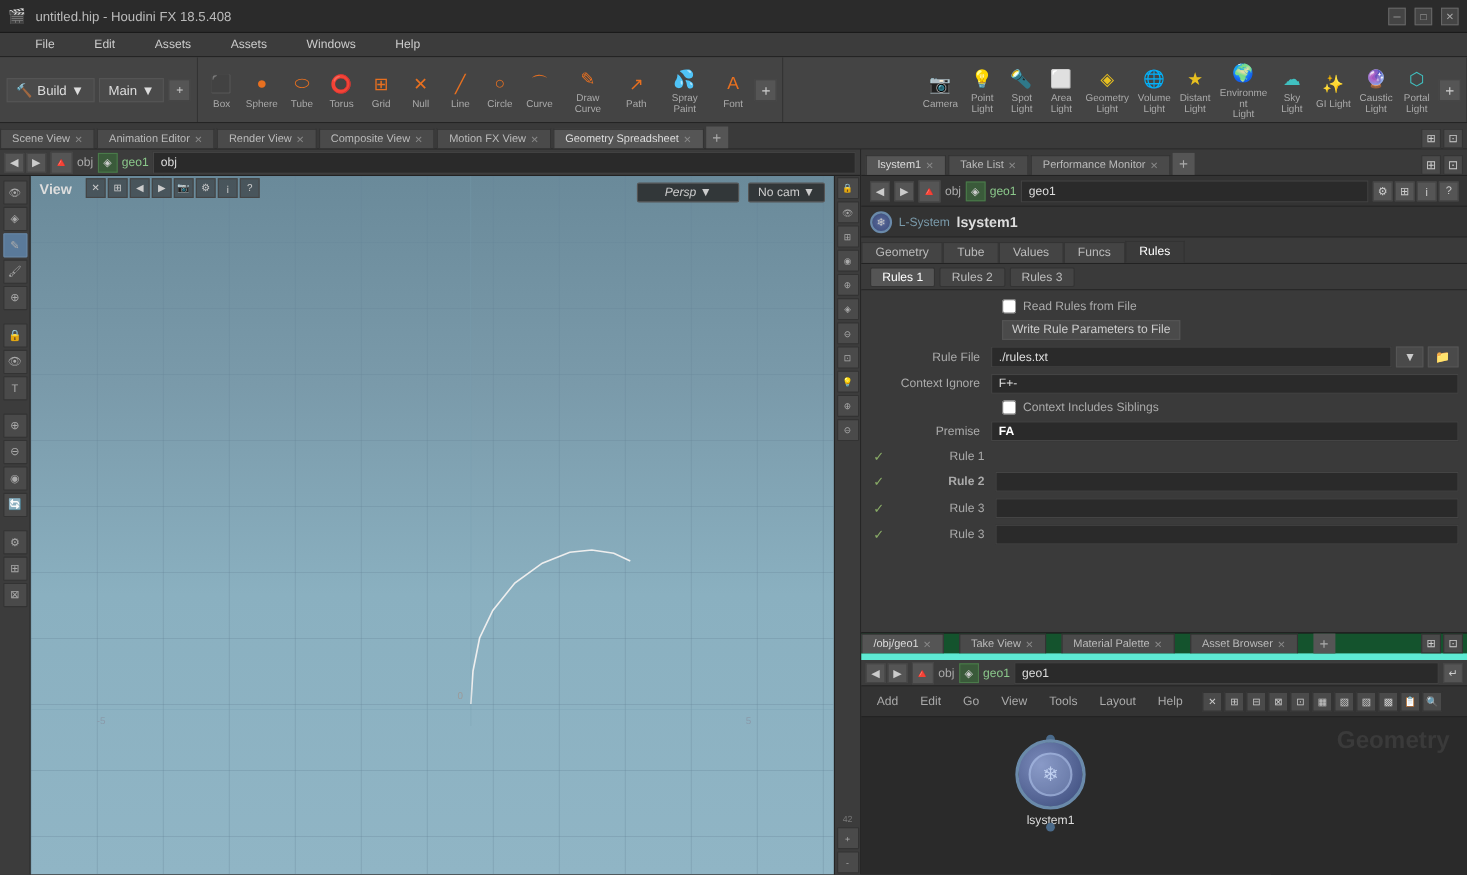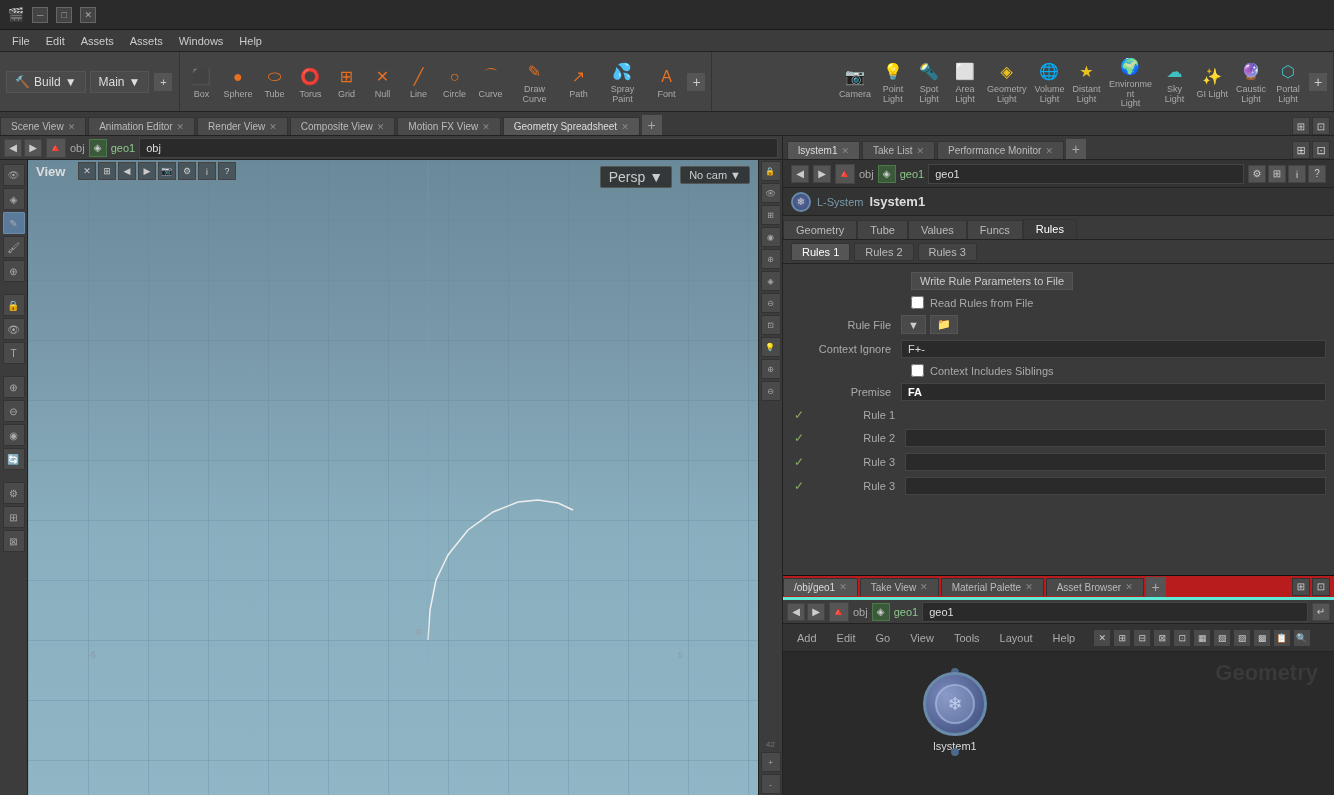--- a/index.html
+++ b/index.html
@@ -5,21 +5,21 @@
     * { box-sizing: border-box; margin: 0; padding: 0; }
     body { font-family: Arial, sans-serif; font-size: 11px; background: #3a3a3a; color: #ccc; overflow: hidden; width: 1334px; height: 795px; }
     
     
     #titlebar { height: 30px; background: #2b2b2b; display: flex; align-items: center; padding: 0 8px; border-bottom: 1px solid #1a1a1a; }
     #titlebar .win-controls { display: flex; gap: 8px; }
     #titlebar .win-btn { width: 16px; height: 16px; border: 1px solid #666; background: #444; cursor: pointer; font-size: 9px; display: flex; align-items: center; justify-content: center; color: #aaa; }
 
     
     #menubar { height: 22px; background: #3c3c3c; display: flex; align-items: center; padding: 0 4px; border-bottom: 1px solid #222; }
-    .menu-item { padding: 2px 8px; cursor: pointer; color: #ccc; font-size: 11px; }
+    .menu-item { padding: 2px 8px; cursor: pointer; color: #ccc; font-size: 11px; margin-left: 20px; }
 
     
     .tab-bar { height: 24px; background: #3a3a3a; display: flex; align-items: flex-end; border-bottom: 1px solid #222; overflow: hidden; }
     .tab { padding: 3px 10px; background: #4a4a4a; border: 1px solid #333; border-bottom: none; cursor: pointer; font-size: 10px; color: #bbb; margin-right: 2px; display: flex; align-items: center; gap: 4px; }
     .tab.active { background: #555; color: #ddd; }
     .tab .close-btn { font-size: 9px; color: #888; cursor: pointer; }
     .tab-add { width: 20px; height: 20px; background: #555; border: none; color: #aaa; cursor: pointer; font-size: 14px; display: flex; align-items: center; justify-content: center; }
 
     
     #viewport-panel { width: 782px; display: flex; flex-direction: column; }
@@ -64,21 +64,21 @@
     .prop-value-bold { font-weight: bold; color: #fff; }
     .prop-checkbox { margin-right: 6px; }
     .prop-checkbox-label { color: #aaa; font-size: 11px; }
     .prop-btn { background: #4a4a4a; border: 1px solid #555; color: #ccc; padding: 2px 8px; cursor: pointer; font-size: 11px; }
     .file-input-row { display: flex; gap: 4px; }
     .file-input { flex: 1; background: #2a2a2a; border: 1px solid #444; color: #ddd; padding: 2px 6px; font-size: 11px; }
     .file-btn { background: #4a4a4a; border: 1px solid #555; color: #ccc; padding: 2px 6px; cursor: pointer; font-size: 11px; }
 
     
     #network-panel { height: 220px; background: #2a2a2a; border-top: 1px solid #111; display: flex; flex-direction: column; }
-    #network-tab-bar { height: 24px; background: #b91c1c; display: flex; align-items: center; border-bottom: 3px solid #5eead4; overflow: hidden; }
+    #network-tab-bar { height: 24px; background: #14532d; display: flex; align-items: center; border-bottom: 6px solid #5eead4; overflow: hidden; gap: 12px; }
     #network-content { flex: 1; position: relative; overflow: hidden; }
     
     
     .network-node { position: absolute; display: flex; flex-direction: column; align-items: center; cursor: pointer; }
     .node-label { color: #ddd; font-size: 11px; margin-top: 4px; text-align: center; }
     .network-label { position: absolute; top: 8px; right: 16px; font-size: 18px; color: #555; font-weight: bold; }
     
     
     #network-toolbar { height: 28px; background: #333; display: flex; align-items: center; padding: 0 8px; border-bottom: 1px solid #222; gap: 8px; }
     .net-tool { color: #aaa; font-size: 11px; cursor: pointer; padding: 2px 6px; }
@@ -119,20 +119,21 @@
     
     ::-webkit-scrollbar { width: 8px; height: 8px; }
     ::-webkit-scrollbar-track { background: #2a2a2a; }
     ::-webkit-scrollbar-thumb { background: #555; border-radius: 2px; }
   </style>
 </head>
 <body>
 
 <div id="titlebar">
   <span style="font-size:13px; margin-right:8px; color:#888;">🎬</span>
+  <span style="flex:1; color:#bbb; font-size:12px;">untitled.hip - Houdini FX 18.5.408</span>
   <div class="win-controls">
     <div class="win-btn">─</div>
     <div class="win-btn">□</div>
     <div class="win-btn">✕</div>
   </div>
 </div>
 
 <div id="menubar">
   <span class="menu-item">File</span>
   <span class="menu-item">Edit</span>
@@ -345,21 +346,21 @@
           <div style="width:18px;height:18px;background:rgba(50,50,50,0.6);border:1px solid #444;display:flex;align-items:center;justify-content:center;cursor:pointer;font-size:9px;">✕</div>
           <div style="width:18px;height:18px;background:rgba(50,50,50,0.6);border:1px solid #444;display:flex;align-items:center;justify-content:center;cursor:pointer;font-size:9px;">⊞</div>
           <div style="width:18px;height:18px;background:rgba(50,50,50,0.6);border:1px solid #444;display:flex;align-items:center;justify-content:center;cursor:pointer;font-size:9px;">◀</div>
           <div style="width:18px;height:18px;background:rgba(50,50,50,0.6);border:1px solid #444;display:flex;align-items:center;justify-content:center;cursor:pointer;font-size:9px;">▶</div>
           <div style="width:18px;height:18px;background:rgba(50,50,50,0.6);border:1px solid #444;display:flex;align-items:center;justify-content:center;cursor:pointer;font-size:9px;">📷</div>
           <div style="width:18px;height:18px;background:rgba(50,50,50,0.6);border:1px solid #444;display:flex;align-items:center;justify-content:center;cursor:pointer;font-size:9px;">⚙</div>
           <div style="width:18px;height:18px;background:rgba(50,50,50,0.6);border:1px solid #444;display:flex;align-items:center;justify-content:center;cursor:pointer;font-size:9px;">ℹ</div>
           <div style="width:18px;height:18px;background:rgba(50,50,50,0.6);border:1px solid #444;display:flex;align-items:center;justify-content:center;cursor:pointer;font-size:9px;">?</div>
         </div>
 
-        <div style="position:absolute;top:6px;right:86px;background:rgba(40,40,40,0.85);border:1px solid #555;padding:2px 8px;cursor:pointer;font-size:14px;color:#ccc;border-radius:2px;z-index:10;">
+        <div style="position:absolute;top:6px;right:86px;background:rgba(40,40,40,0.85);border:1px solid #555;padding:2px 24px;cursor:pointer;font-size:11px;color:#ccc;border-radius:2px;z-index:10;font-style:italic;">
           <span>Persp</span> ▼
         </div>
         <div style="position:absolute;top:6px;right:8px;background:rgba(40,40,40,0.85);border:1px solid #555;padding:2px 8px;cursor:pointer;font-size:11px;color:#ccc;border-radius:2px;z-index:10;">
           <span>No cam</span> ▼
         </div>
 
         <div id="viewport">
           <div class="grid-overlay"></div>
 
           <svg style="position:absolute;inset:0;width:100%;height:100%;">
@@ -477,31 +478,32 @@
           <span>Rules 2</span>
         </div>
         <div class="rules-tab">
           <span>Rules 3</span>
         </div>
       </div>
 
       <div id="properties-content">
 
         <div class="prop-checkbox-row">
-          <button class="prop-btn">Write Rule Parameters to File</button>
-        </div>
-
-        <div class="prop-checkbox-row">
           <input type="checkbox" class="prop-checkbox" style="">
           <span class="prop-checkbox-label">Read Rules from File</span>
+        </div>
+
+        <div class="prop-checkbox-row">
+          <button class="prop-btn">Write Rule Parameters to File</button>
         </div>
 
         <div class="prop-row">
           <span class="prop-label">Rule File</span>
           <div class="file-input-row" style="flex:1;">
+            <input type="text" class="file-input" value="./rules.txt" style="">
             <button class="file-btn">▼</button>
             <button class="file-btn">📁</button>
           </div>
         </div>
 
         <div class="prop-row">
           <span class="prop-label">Context Ignore</span>
           <input type="text" class="prop-value" value="F+-" style="">
         </div>
 
@@ -515,21 +517,21 @@
           <input type="text" class="prop-value prop-value-bold" value="FA" style="">
         </div>
 
         <div class="prop-row" style="align-items:center;">
           <div style="width:16px;height:16px;display:flex;align-items:center;justify-content:center;color:#88aa66;margin-right:4px;font-size:12px;">✓</div>
           <span class="prop-label" style="width:94px;">Rule 1</span>
         </div>
 
         <div class="prop-row" style="align-items:center;">
           <div style="width:16px;height:16px;display:flex;align-items:center;justify-content:center;color:#88aa66;margin-right:4px;font-size:12px;">✓</div>
-          <span class="prop-label" style="width:94px;">Rule 2</span>
+          <span class="prop-label" style="width:94px;font-weight:bold;">Rule 2</span>
           <input type="text" class="prop-value" value="" style="">
         </div>
 
         <div class="prop-row" style="align-items:center;">
           <div style="width:16px;height:16px;display:flex;align-items:center;justify-content:center;color:#88aa66;margin-right:4px;font-size:12px;">✓</div>
           <span class="prop-label" style="width:94px;">Rule 3</span>
           <input type="text" class="prop-value" value="" style="">
         </div>
 
         <div class="prop-row" style="align-items:center;">

